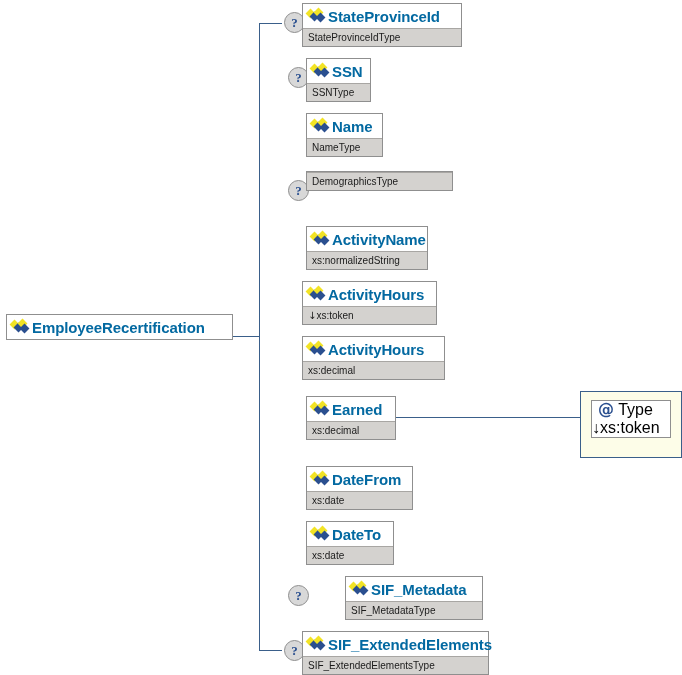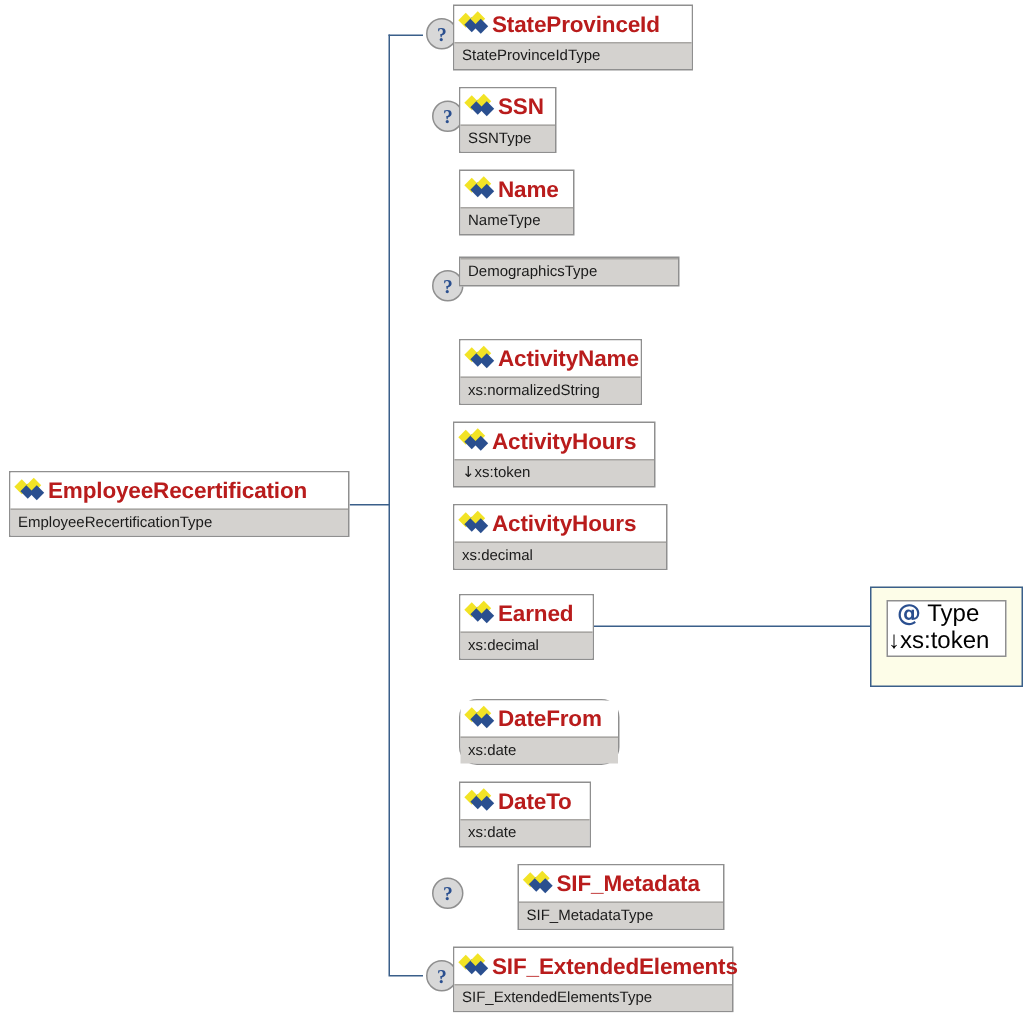--- a/index.html
+++ b/index.html
@@ -37,21 +37,21 @@
     display: flex;
     align-items: center;
     height: 24px;
     padding: 0 7px 0 4px;
     background: #ffffff;
     white-space: nowrap;
   }
   .node .title {
     font-size: 15px;
     font-weight: bold;
-    color: #b91c1c;
+    color: #0369a1;
     letter-spacing: -0.1px;
     margin-left: 4px;
   }
   .node .type {
     height: 17px;
     line-height: 17px;
     background: #d4d2cf;
     border-top: 1px solid #a8a6a3;
     font-size: 10px;
     color: #1a1a1a;
@@ -141,21 +141,20 @@
   <div class="node" style="left:6px; top:314px; width:227px;">
     <div class="head">
       <span class="el-icon">
           <i class="d1"></i>
           <i class="d2"></i>
           <i class="d3"></i>
           <i class="d4"></i>
         </span>
       <span class="title">EmployeeRecertification</span>
     </div>
-    <div class="type">EmployeeRecertificationType</div>
   </div>
 
   <div class="opt" style="left:284px; top:12px;">?</div>
   <div class="node" style="left:302px; top:3px; width:160px;">
     <div class="head">
       <span class="el-icon">
           <i class="d1"></i>
           <i class="d2"></i>
           <i class="d3"></i>
           <i class="d4"></i>
@@ -251,21 +250,21 @@
 
   <div class="attr-wrap" style="left:580px; top:391px; width:102px; height:67px;"></div>
   <div class="attr-box" style="left:591px; top:400px; width:80px;">
     <div class="head" style="padding-left:6px;">
       <span class="at-icon">@</span>
       <span class="title">Type</span>
     </div>
     <div class="type"><span class="restrict">↓</span><span>xs:token</span></div>
   </div>
 
-  <div class="node" style="left:306px; top:466px; width:107px;border-radius:12px;">
+  <div class="node" style="left:306px; top:466px; width:107px;">
     <div class="head">
       <span class="el-icon">
           <i class="d1"></i>
           <i class="d2"></i>
           <i class="d3"></i>
           <i class="d4"></i>
         </span>
       <span class="title">DateFrom</span>
     </div>
     <div class="type">xs:date</div>

